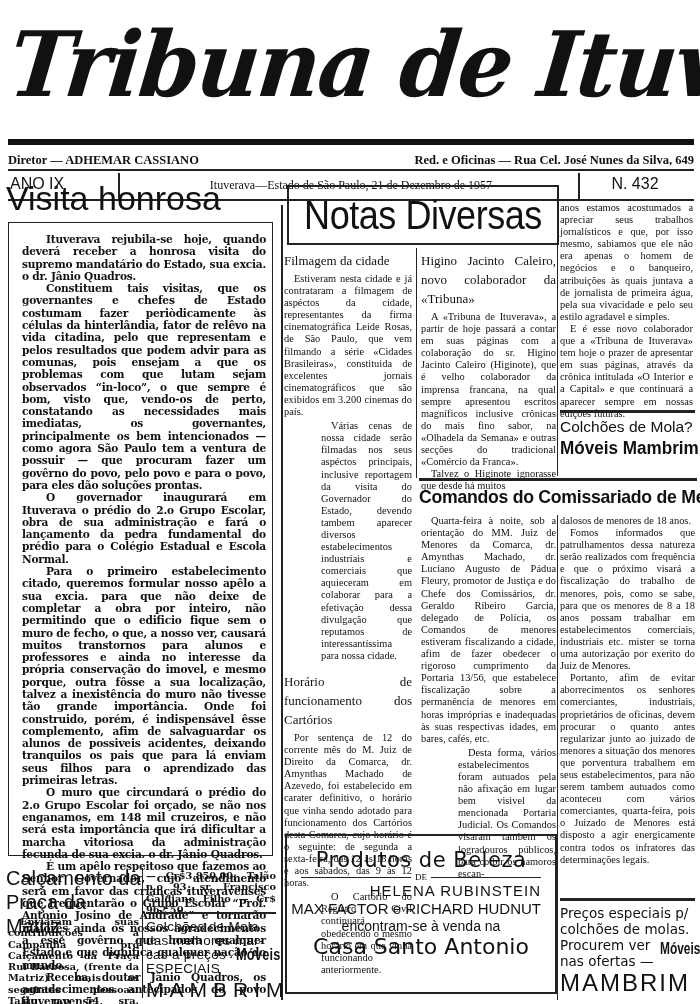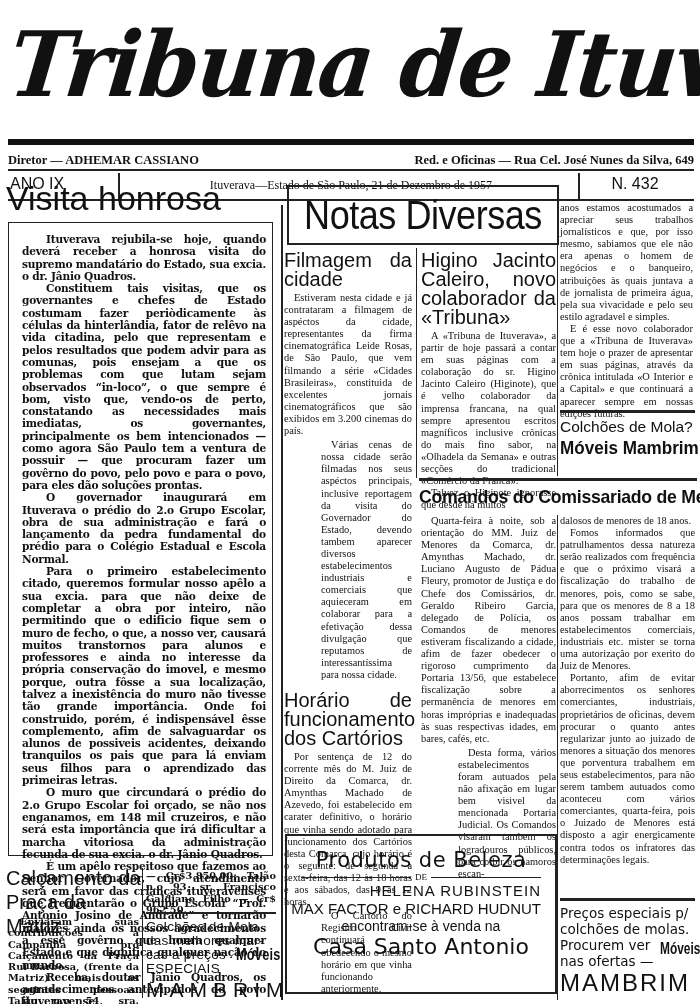--- a/index.html
+++ b/index.html
@@ -28,21 +28,21 @@
   .body-serif { font-family: "DejaVu Serif", serif; font-size: 10.6px; line-height: 12.3px; text-align: justify; font-weight: bold; letter-spacing: -0.2px; }
   .body-serif p { text-indent: 24px; }
   .visita-box { left: 8px; top: 222px; width: 265px; height: 634px; border: 1.5px solid #222; padding: 10px 6px 4px 13px; }
   .visita-box p { margin: 0; }
 
   .notas-box { left: 287px; top: 185px; width: 272px; height: 60px; border: 2px solid #222; }
   .notas-title { position: absolute; left: 0; right: 0; top: 6px; text-align: center; font-family: "Liberation Sans", sans-serif; font-size: 40px; letter-spacing: -0.5px; transform: scaleX(0.9); }
   .col { font-family: "Liberation Serif", serif; font-size: 10.4px; line-height: 12.1px; text-align: justify; }
   .col p { text-indent: 10px; margin-bottom: 0; }
   .col p.gap { margin-top: 2px; padding-left: 37px; }
-  .sub-head { font-family: Liberation Sans, sans-serif; font-size: 20px; line-height: 19px; margin: 3px 0 3px 0; }
+  .sub-head { font-family: Liberation Serif, serif; font-size: 13px; line-height: 19px; margin: 3px 0 3px 0; }
 
   .colB { left: 284px; top: 248px; width: 128px; }
   .colC { left: 421px; top: 248px; width: 135px; }
   .colD { left: 560px; top: 202px; width: 133px; }
 
   .ad-colchoes1 { left: 560px; top: 418px; width: 138px; }
   .ad-line1 { font-family: "Liberation Sans", sans-serif; font-size: 15.5px; white-space: nowrap; }
   .ad-line2 { font-family: "Liberation Sans", sans-serif; font-weight: bold; font-size: 18px; white-space: nowrap; margin-top: 2px; transform: scaleX(0.95); transform-origin: left; }
 
   .menores-head { left: 419px; top: 486px; width: 278px; font-family: "Liberation Sans", sans-serif; font-weight: bold; font-size: 19px; letter-spacing: -0.3px; white-space: nowrap; transform: scaleX(0.93); transform-origin: left; }

